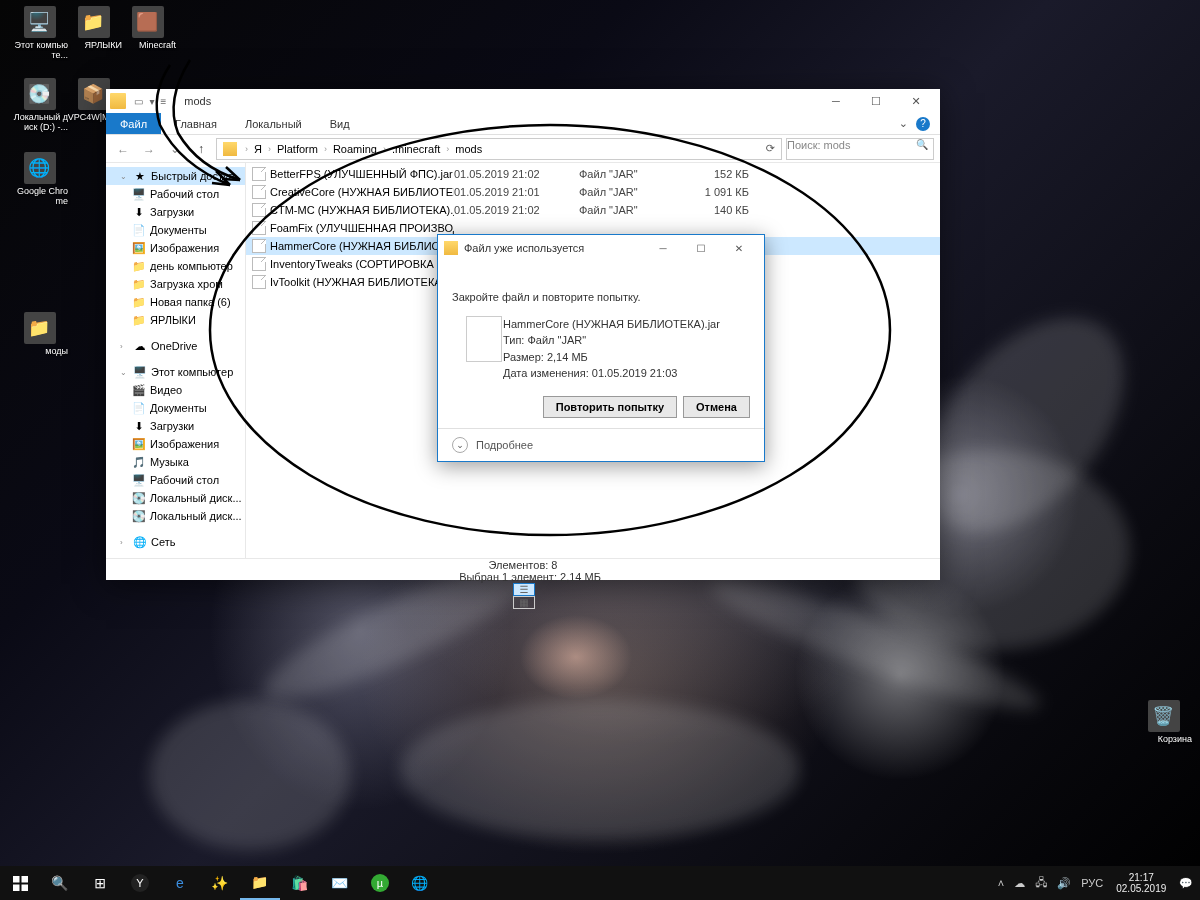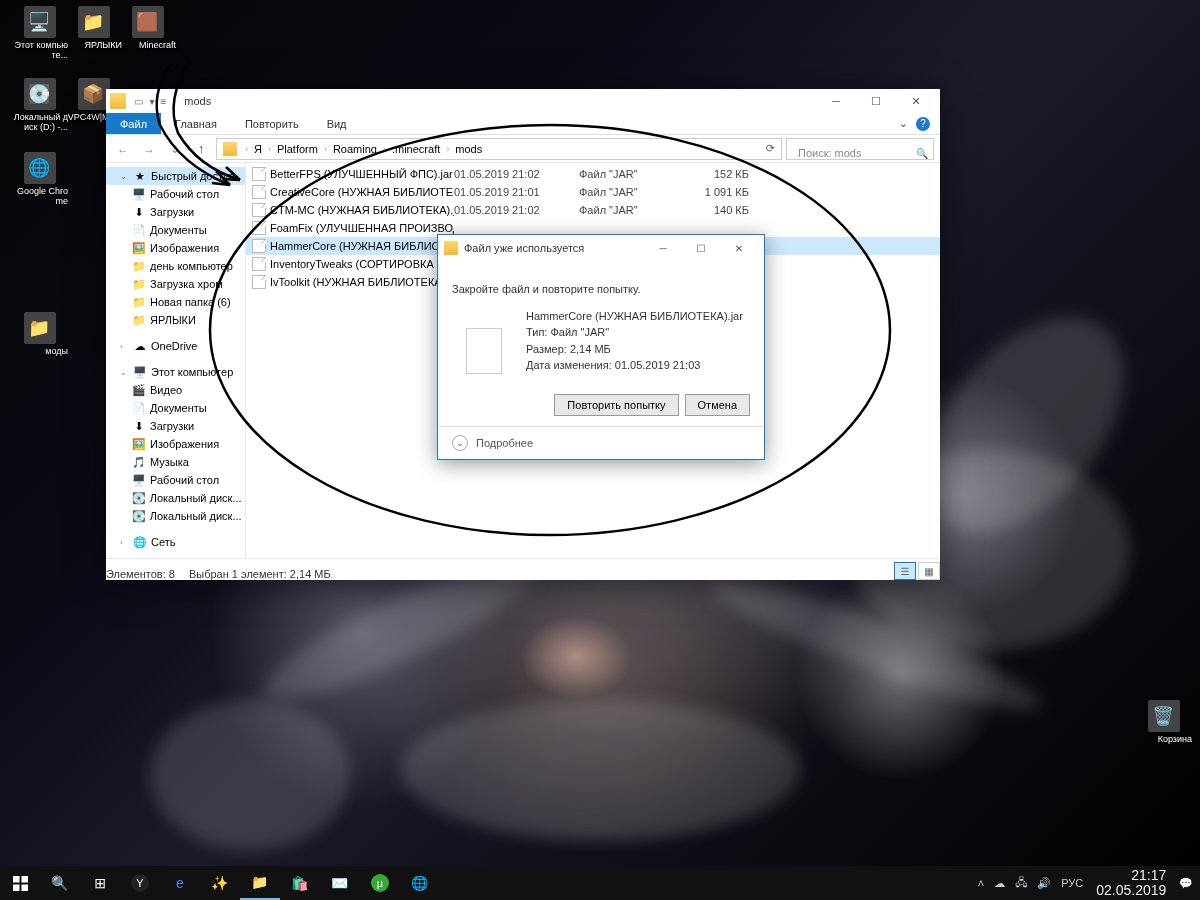--- a/index.html
+++ b/index.html
@@ -40,21 +40,21 @@
 .ribbon-help { width:14px; height:14px; border-radius:50%; background:#1979ca; color:#fff; text-align:center; font-size:10px; line-height:14px; }
 
 .addrbar { height:28px; display:flex; align-items:center; gap:4px; padding:0 6px; border-bottom:1px solid #e8e8e8; }
 .navbtn { width:22px; height:22px; display:flex; align-items:center; justify-content:center; color:#888; border-radius:2px; font-size:12px; }
 .navbtn.enabled { color:#333; }
 .breadcrumb { flex:1; height:22px; border:1px solid #ccc; display:flex; align-items:center; padding:0 2px; font-size:11px; }
 .breadcrumb .crumbicon{ width:14px;height:14px;background:linear-gradient(#ffd86b,#f0b940);margin:0 4px;}
 .breadcrumb .sep { color:#999; margin:0 4px; font-size:9px; }
 .breadcrumb .seg { color:#000; padding:0 2px; cursor:pointer; }
 .breadcrumb .refresh { margin-left:auto; margin-right:4px; color:#555; font-size:11px; }
-.searchbox { width:148px; height:22px; border:1px solid #ccc; display:flex; align-items:flex-end; padding:0 11px; color:#888; font-size:11px; position:relative; }
+.searchbox { width:148px; height:22px; border:1px solid #ccc; display:flex; align-items:flex-start; padding:0 0; color:#888; font-size:11px; position:relative; }
 .searchbox .mag { position:absolute; right:4px; color:#888; font-size:10px; }
 
 .body { flex:1; display:flex; overflow:hidden; }
 .nav { width:140px; border-right:1px solid #e8e8e8; overflow-y:auto; padding:4px 0; font-size:11px; }
 .nav-item { display:flex; align-items:center; gap:4px; padding:2px 6px 2px 14px; white-space:nowrap; cursor:pointer; }
 .nav-item.q { background:#cce8ff; }
 .nav-item .exp { width:9px; color:#888; font-size:8px; }
 .nav-item .ico { width:14px; height:14px; display:inline-flex; align-items:center; justify-content:center; font-size:11px; }
 .nav-sep { height:8px; }
 
@@ -63,52 +63,52 @@
 .cols .c { border-right:1px solid transparent; padding:4px 6px 0; }
 .cols .c1{ width:190px; } .cols .c2{ width:125px; } .cols .c3{ width:100px; } .cols .c4{ width:70px; text-align:right; }
 
 .filelist { flex:1; padding:2px 0; }
 .row { display:flex; align-items:center; height:18px; padding-left:6px; font-size:11px; }
 .row.sel { background:#cce8ff; }
 .row .fi { width:14px; height:14px; border:1px solid #bbb; background:#fff; margin-right:4px; display:inline-block; position:relative; }
 .row .fi::before{ content:''; position:absolute; right:-1px; top:-1px; width:5px; height:5px; background:linear-gradient(135deg,transparent 48%,#bbb 50%,#fff 52%); }
 .row .c1{ width:184px; overflow:hidden; white-space:nowrap; } .row .c2{ width:125px; color:#444; } .row .c3{ width:100px; color:#444; } .row .c4{ width:70px; text-align:right; color:#444; }
 
-.statusbar { height:22px; border-top:1px solid #e8e8e8; display:flex; align-items:flex-end; padding:0 0; font-size:11px; color:#333; }
+.statusbar { height:22px; border-top:1px solid #e8e8e8; display:flex; align-items:center; padding:0 18px; font-size:11px; color:#333;flex-direction:column; }
 .statusbar .spacer{flex:1;}
 .viewbtn { width:22px;height:18px;border:1px solid #ccc;margin-left:2px;display:flex;align-items:center;justify-content:center;font-size:10px;color:#666;}
 .viewbtn.active{background:#cce8ff;border-color:#1979ca;}
 
 
 .dialog { position:absolute; left:437px; top:234px; width:328px; background:#fff; border:1px solid #1979ca; box-shadow:0 4px 20px rgba(0,0,0,0.4); font-size:11px; }
 .dialog .dtb { height:26px; display:flex; align-items:center; padding:0 6px; color:#333; }
 .dialog .dtb .di { width:14px; height:14px; background:linear-gradient(#ffd86b,#f0b940); margin-right:6px; }
 .dialog .dtb .spacer{flex:1;}
 .dialog .dbtn { width:38px; height:22px; display:flex; align-items:center; justify-content:center; color:#555; font-size:10px;}
 .dialog .dbody { padding:10px 14px; color:#333; line-height:1.5; }
-.dialog .info { display:flex; gap:24px; margin:10px 0 20px 14px;align-items:flex-end;}
+.dialog .info { display:flex; gap:1px; margin:10px 0 14px 14px;}
 .dialog .info .docicon { width:36px; height:46px; border:1px solid #ccc; background:#fff; position:relative;}
 .dialog .btnrow { display:flex; justify-content:flex-end; gap:6px; }
-.dialog button { padding:4px 12px; font-size:11px; border:1px solid #999; background:#e8e8e8; cursor:pointer; }
+.dialog button { padding:4px 12px; font-size:11px; border:1px solid #999; background:#e8e8e8; cursor:pointer;font-weight:bold; }
 .dialog .dfoot { border-top:1px solid #e0e0e0; padding:8px 14px; display:flex; align-items:center; gap:8px; color:#555; }
 .dialog .dfoot .chev { width:16px;height:16px;border:1px solid #aaa;border-radius:50%;text-align:center;font-size:9px;line-height:14px;}
 
 
 .anno { position:absolute; pointer-events:none; }
 .oval { left:200px; top:110px; width:700px; height:440px; }
 .arrow { left:130px; top:55px; width:170px; height:140px; }
 .anno svg { width:100%; height:100%; overflow:visible; }
 
 
 .taskbar { position:absolute; left:0; right:0; bottom:0; height:34px; background:#111; display:flex; align-items:center; color:#fff; font-size:10px; }
 .tbicon { width:40px; height:34px; display:flex; align-items:center; justify-content:center; font-size:14px; cursor:pointer; }
 .tbicon.active { border-bottom:2px solid #76b9ed; }
 .tray { margin-left:auto; display:flex; align-items:center; padding-right:2px; }
 .tray .ti { padding:0 5px; font-size:11px; color:#ccc; }
-.tray .clock { text-align:right; line-height:1.1; padding:0 8px; font-size:14px; color:#eee; }
+.tray .clock { text-align:center; line-height:1.1; padding:0 8px; font-size:10px; color:#eee; }
 </style>
 </head>
 <body>
 
 <div class="wallpaper">
   <div class="eye" style="left:365px;top:500px"></div>
   <div class="eye" style="left:750px;top:495px"></div>
   <div class="wisp" style="left:250px;top:600px;width:300px;height:60px;transform:rotate(-25deg)"></div>
   <div class="wisp" style="left:700px;top:620px;width:350px;height:50px;transform:rotate(20deg)"></div>
   <div class="wisp" style="left:850px;top:450px;width:280px;height:200px"></div>
@@ -163,21 +163,21 @@
     <span class="title">mods</span>
     <div class="spacer"></div>
     <div class="winbtn">─</div>
     <div class="winbtn">☐</div>
     <div class="winbtn close">✕</div>
   </div>
 
   <div class="ribbon-tabs">
     <div class="tab file">Файл</div>
     <div class="tab">Главная</div>
-    <div class="tab">Повторить</div>
+    <div class="tab">Локальный</div>
     <div class="tab">Вид</div>
     <div class="chev">
       <span>⌄</span>
       <span class="ribbon-help">?</span>
     </div>
   </div>
 
   <div class="addrbar">
     <div class="navbtn">←</div>
     <div class="navbtn">→</div>
@@ -365,21 +365,21 @@
 <div class="dialog">
   <div class="dtb">
     <div class="di"></div>
     <span>Файл уже используется</span>
     <div class="spacer"></div>
     <div class="dbtn">─</div>
     <div class="dbtn">☐</div>
     <div class="dbtn">✕</div>
   </div>
   <div class="dbody">
-    <div style="margin-top:10px">Закройте файл и повторите попытку.</div>
+    <div style="margin-top:18px">Закройте файл и повторите попытку.</div>
     <div class="info">
       <div class="docicon"></div>
       <div>
         <div>HammerCore (НУЖНАЯ БИБЛИОТЕКА).jar</div>
         <div>Тип: Файл "JAR"</div>
         <div>Размер: 2,14 МБ</div>
         <div>Дата изменения: 01.05.2019 21:03</div>
       </div>
     </div>
     <div class="btnrow">

